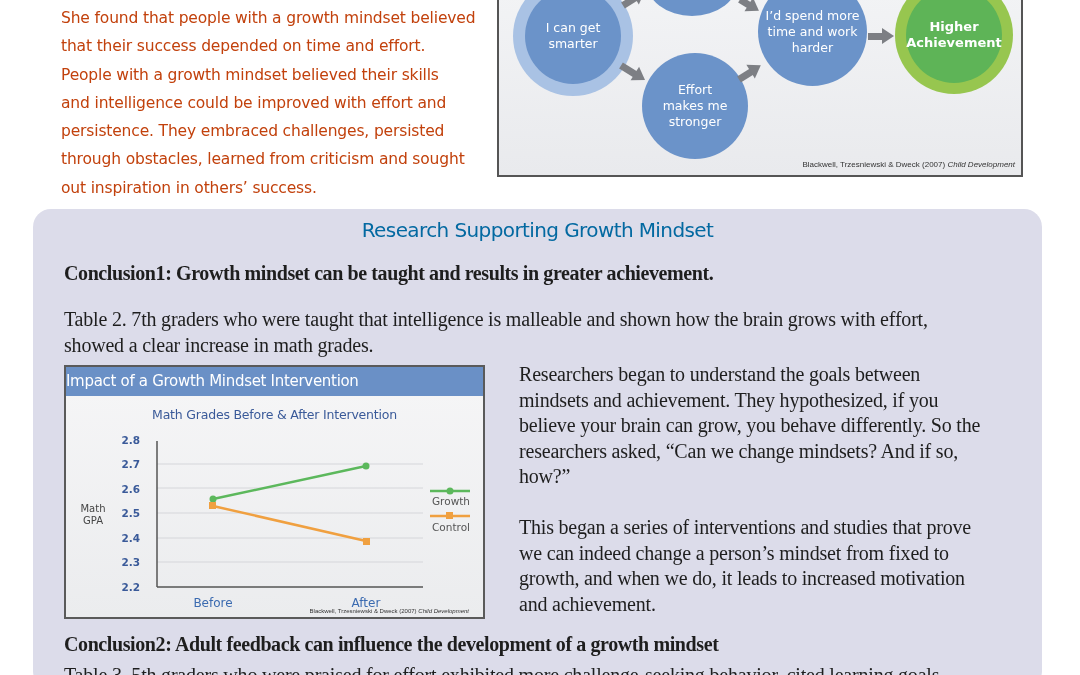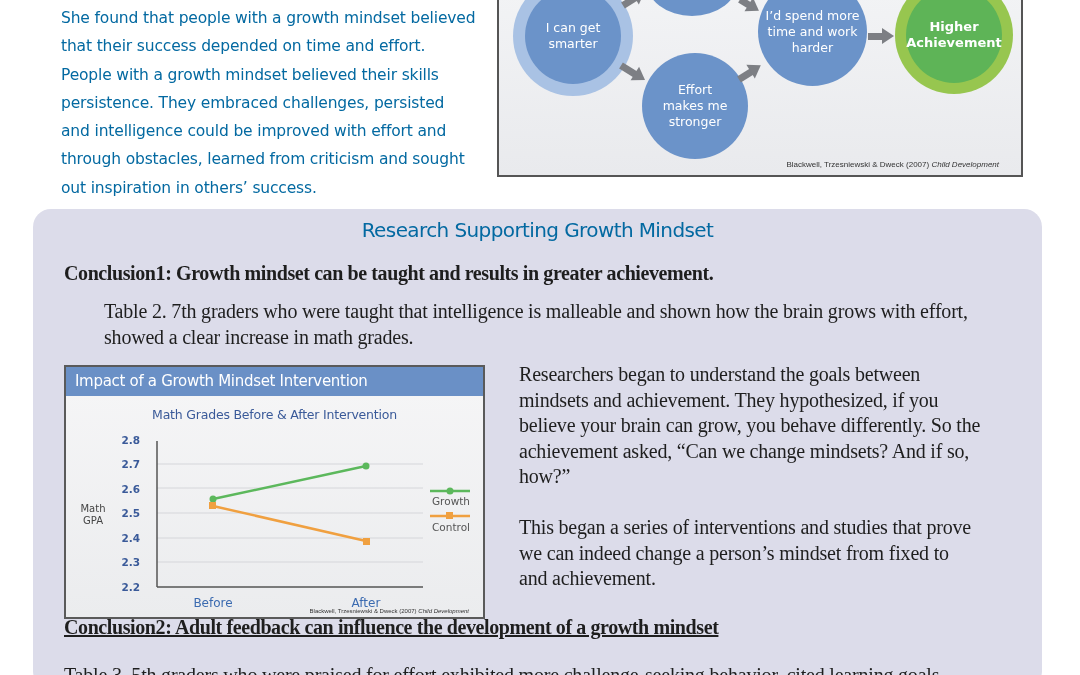--- a/index.html
+++ b/index.html
@@ -1,60 +1,60 @@
 <!DOCTYPE html>
 <html><head>
 <meta charset="utf-8">
 <style>
   * { box-sizing: border-box; margin: 0; padding: 0; }
   html, body { width: 1080px; height: 675px; overflow: hidden; background: #ffffff; }
   body { position: relative; font-family: "Liberation Sans", sans-serif; color: #222; }
 
   .intro { position: absolute; left: 61px; top: 4px; width: 430px;
-    font-family: "DejaVu Sans", sans-serif; font-size: 15.5px; line-height: 28.3px; color: #0369a1; letter-spacing: -0.15px; }
+    font-family: "DejaVu Sans", sans-serif; font-size: 15.5px; line-height: 28.3px; color: #c2410c; letter-spacing: -0.15px; }
 
   .diagram { position: absolute; left: 497px; top: -6px; width: 526px; height: 183px;
     border: 2px solid #555; border-top: none; background: linear-gradient(#f2f3f5, #e9eaed); overflow: hidden; }
   .node { position: absolute; border-radius: 50%; background: #6b93c9; color: #fff;
     font-family: "DejaVu Sans", sans-serif; font-size: 12.5px; line-height: 16px; text-align: center;
     display: flex; align-items: center; justify-content: center; }
   .node.ring { box-shadow: 0 0 0 12px #a9c2e4; }
   .node.green { background: #5eb457; box-shadow: 0 0 0 11px #97c64f; font-weight: bold; font-size: 13px; }
   .arrow { position: absolute; height: 7px; background: #7d7f84; transform-origin: left center; }
   .arrow::after { content: ""; position: absolute; right: -10px; top: -5px;
     border-left: 12px solid #7d7f84; border-top: 8.5px solid transparent; border-bottom: 8.5px solid transparent; }
-  .diagram .credit { position: absolute; right: 22px; bottom: 6px; font-size: 8px; color: #333; }
+  .diagram .credit { position: absolute; right: 6px; bottom: 6px; font-size: 8px; color: #333; }
   .credit i { font-style: italic; }
 
   .panel { position: absolute; left: 33px; top: 209px; width: 1009px; height: 480px;
     background: #dcdcea; border-radius: 18px; }
   .panel-title { position: absolute; left: 0; width: 100%; top: 9px; text-align: center;
     font-family: "DejaVu Sans", sans-serif; font-size: 20px; color: #0369a1; letter-spacing: -0.6px; }
   .concl { position: absolute; left: 31px; font-family: "Liberation Serif", serif; font-weight: bold;
     font-size: 20px; color: #1e1e1e; letter-spacing: -0.4px; }
   .para { position: absolute; font-family: "Liberation Serif", serif; font-size: 20px; line-height: 25.5px; color: #1e1e1e; letter-spacing: -0.2px; }
 
   .chart { position: absolute; left: 31px; top: 156px; width: 421px; height: 254px;
     border: 2px solid #5a5a5a; background: linear-gradient(#f6f6f7, #ebecee); }
   .chart-header { height: 29px; background: #6a90c6; color: #fff; font-family: "DejaVu Sans", sans-serif;
-    font-size: 15px; line-height: 29px; padding-left: 9px; letter-spacing: -0.3px; }
+    font-size: 15px; line-height: 29px; letter-spacing: -0.3px; }
   .chart-title { position: absolute; left: 0; width: 100%; top: 40px; text-align: center; 
     font-family: "DejaVu Sans", sans-serif; font-size: 12.5px; color: #3a5a99; letter-spacing: -0.2px; }
   .chart svg { position: absolute; left: 0; top: 0; }
   .chart .credit { position: absolute; right: 14px; bottom: 3px; font-size: 6px; color: #333; }
 </style>
 </head>
 <body>
 
 <div class="intro">
   <div>She found that people with a growth mindset believed</div>
   <div>that their success depended on time and effort.</div>
   <div>People with a growth mindset believed their skills</div>
+  <div>and intelligence could be improved with effort and</div>
   <div>persistence. They embraced challenges, persisted</div>
-  <div>and intelligence could be improved with effort and</div>
   <div>through obstacles, learned from criticism and sought</div>
   <div>out inspiration in others’ success.</div>
 </div>
 
 <div class="diagram">
   <div class="node" style="left:147px; top:-48px; width:92px; height:70px;"></div>
   <div class="node ring" style="left:26px; top:-6px; width:96px; height:96px; padding:0 10px;">
     <span>I can get smarter</span>
   </div>
   <div class="node" style="left:143px; top:59px; width:106px; height:106px; padding:0 14px;align-items:center;">
@@ -72,21 +72,21 @@
   <div class="arrow" style="left:240px; top:82px; width:16px; transform:rotate(-32deg);"></div>
   <div class="arrow" style="left:369px; top:39px; width:16px;"></div>
   <div class="credit">
     <span>Blackwell, Trzesniewski &amp; Dweck (2007)</span> <i>Child Development</i>
   </div>
 </div>
 
 <div class="panel">
   <div class="panel-title">Research Supporting Growth Mindset</div>
   <div class="concl" style="top:53px;">Conclusion1: Growth mindset can be taught and results in greater achievement.</div>
-  <div class="para" style="left:31px; top:90px; width:960px;margin-left:40px;">
+  <div class="para" style="left:31px; top:98px; width:960px;">
     <div>Table 2. 7th graders who were taught that intelligence is malleable and shown how the brain grows with effort,</div>
     <div>showed a clear increase in math grades.</div>
   </div>
 
   <div class="chart">
     <div class="chart-header">Impact of a Growth Mindset Intervention</div>
     <div class="chart-title">Math Grades Before &amp; After Intervention</div>
     <svg width="417" height="250">
 
       <g stroke="#d5d6da" stroke-width="1">
@@ -139,24 +139,25 @@
     </svg>
     <div class="credit">
       <span>Blackwell, Trzesniewski &amp; Dweck (2007)</span> <i>Child Development</i>
     </div>
   </div>
 
   <div class="para" style="left:486px; top:153px; width:510px;">
     <div>Researchers began to understand the goals between</div>
     <div>mindsets and achievement. They hypothesized, if you</div>
     <div>believe your brain can grow, you behave differently. So the</div>
-    <div>achievement asked, “Can we change mindsets? And if so,</div>
+    <div>researchers asked, “Can we change mindsets? And if so,</div>
     <div>how?”</div>
   </div>
   <div class="para" style="left:486px; top:306px; width:510px;">
     <div>This began a series of interventions and studies that prove</div>
     <div>we can indeed change a person’s mindset from fixed to</div>
+    <div>growth, and when we do, it leads to increased motivation</div>
     <div>and achievement.</div>
   </div>
 
-  <div class="concl" style="top:407px;text-decoration:underline;">Conclusion2: Adult feedback can influence the development of a growth mindset</div>
+  <div class="concl" style="top:424px;">Conclusion2: Adult feedback can influence the development of a growth mindset</div>
   <div class="para" style="left:31px; top:454px; width:980px; white-space:nowrap;">Table 3. 5th graders who were praised for effort exhibited more challenge-seeking behavior, cited learning goals</div>
 </div>
 
 </body></html>

